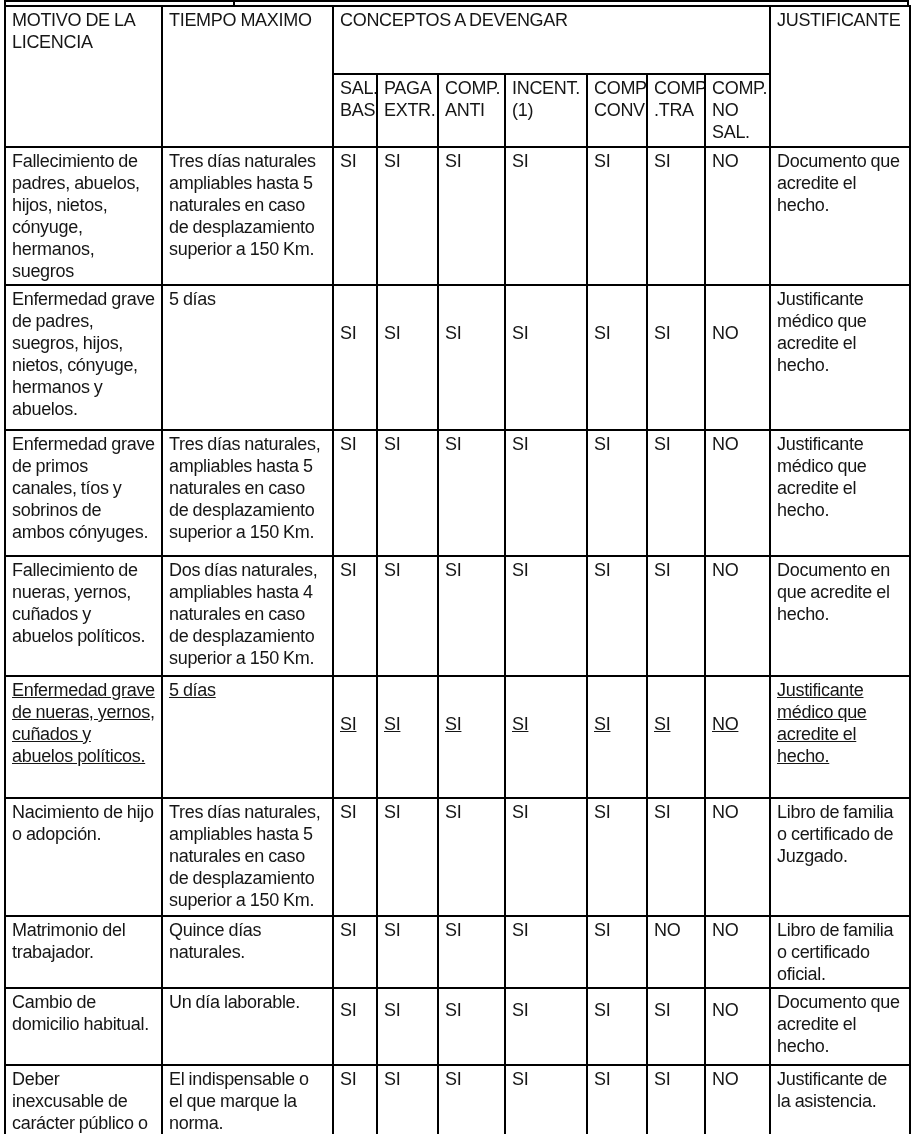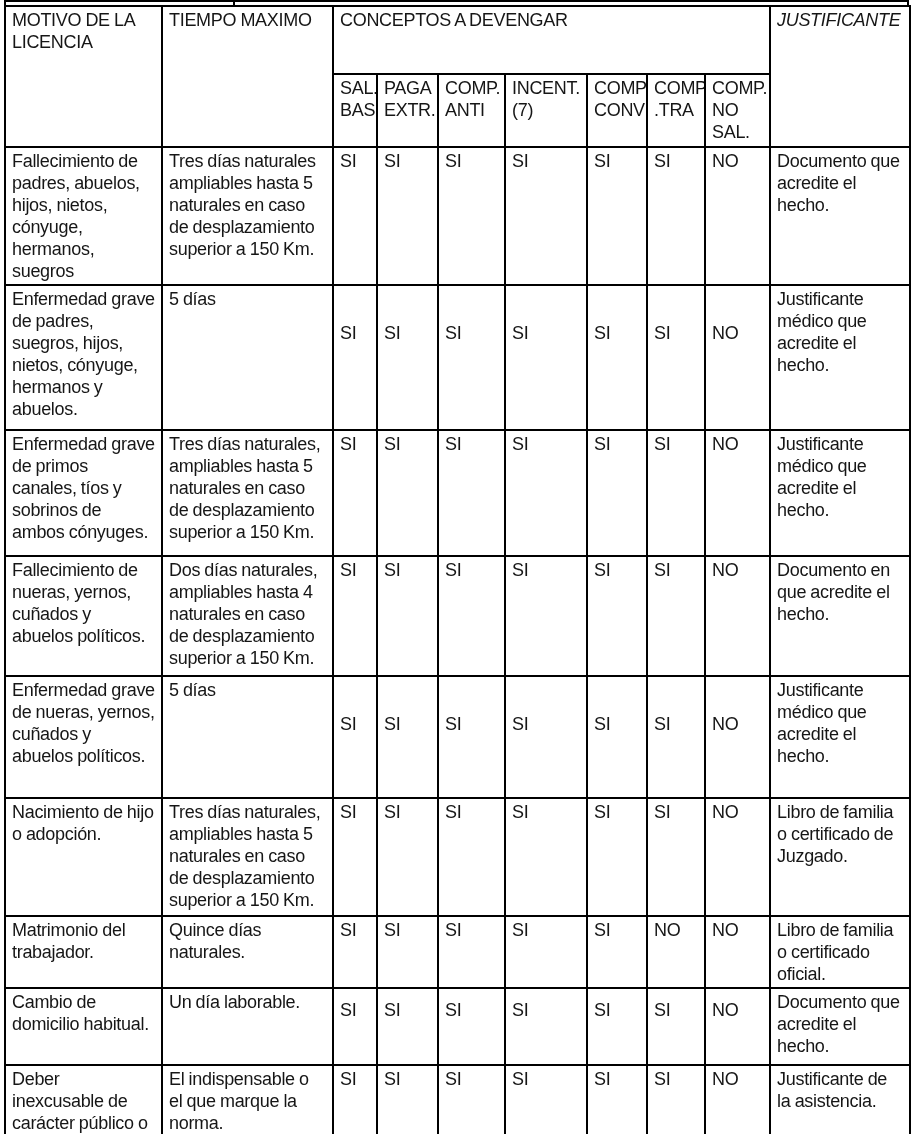--- a/index.html
+++ b/index.html
@@ -40,32 +40,32 @@
     letter-spacing:-0.3px;
     word-spacing:-0.5px;
     overflow:hidden;
   }
   
   tr.hrow1{height:68px;}
   tr.hrow2{height:73px;}
   th.motivo-h{font-size:19px;padding-top:28px;text-align:justify;}
   th.tiempo-h{font-size:19px;padding-top:28px;}
   th.conceptos-h{font-size:19px;text-align:center;padding-top:5px;}
-  th.just-h{font-size:18.5px;padding-top:70px;padding-left:5px;font-style:italic;}
+  th.just-h{font-size:18.5px;padding-top:70px;padding-left:5px;}
   th.sub{font-size:15px;line-height:19px;padding:3px 3px;letter-spacing:-0.2px;}
   
   td.motivo{text-align:justify;margin-top:15px;}
   td.tiempo{text-align:justify;}
   td.val{padding-top:26px;}
   td.just{padding-top:3px;}
   tr.r1{height:137px;}
   tr.r2{height:145px;}
   tr.r3{height:126px;}
   tr.r4{height:120px;}
-  tr.r5{height:122px;}
+  tr.r5{height:122px;text-decoration:underline;}
   tr.r6{height:118px;}
   tr.r7{height:70px;border-radius:25px;}
   tr.r8{height:77px;}
   tr.r9{height:90px;}
   tr.r2 td.val, tr.r5 td.val{padding-top:36px;}
   tr.r8 td.val{padding-top:10px;}
 </style>
 </head>
 <body>
 
@@ -92,21 +92,21 @@
       <tr class="hrow1">
         <th class="motivo-h" rowspan="2">MOTIVO DE LA LICENCIA</th>
         <th class="tiempo-h" rowspan="2">TIEMPO MAXIMO</th>
         <th class="conceptos-h" colspan="7">CONCEPTOS A DEVENGAR</th>
         <th class="just-h" rowspan="2">JUSTIFICANTE</th>
       </tr>
       <tr class="hrow2">
         <th class="sub">SAL. BASE</th>
         <th class="sub">PAGA EXTR.</th>
         <th class="sub">COMP. ANTI</th>
-        <th class="sub">INCENT.(7)</th>
+        <th class="sub">INCENT.(1)</th>
         <th class="sub">COMP. CONV</th>
         <th class="sub">COMPP .TRA</th>
         <th class="sub">COMP. NO SAL.</th>
       </tr>
     </thead>
     <tbody id="rows-body">
 
     <tr class="r1">
           <td class="motivo">Fallecimiento de padres, abuelos, hijos, nietos, cónyuge, hermanos, suegros</td>
           <td class="tiempo">Tres días naturales ampliables hasta 5 naturales en caso de desplazamiento superior a 150 Km.</td>

